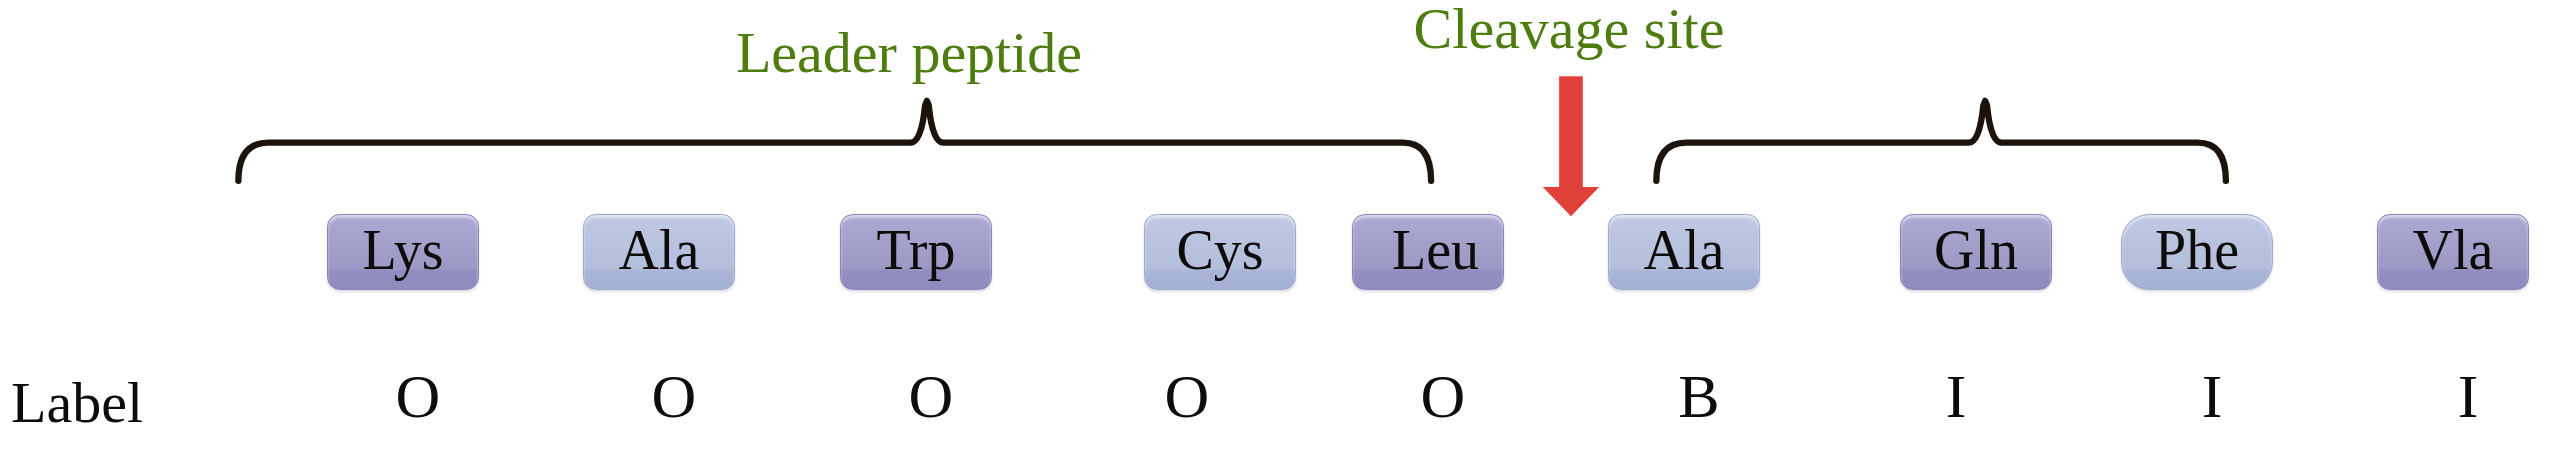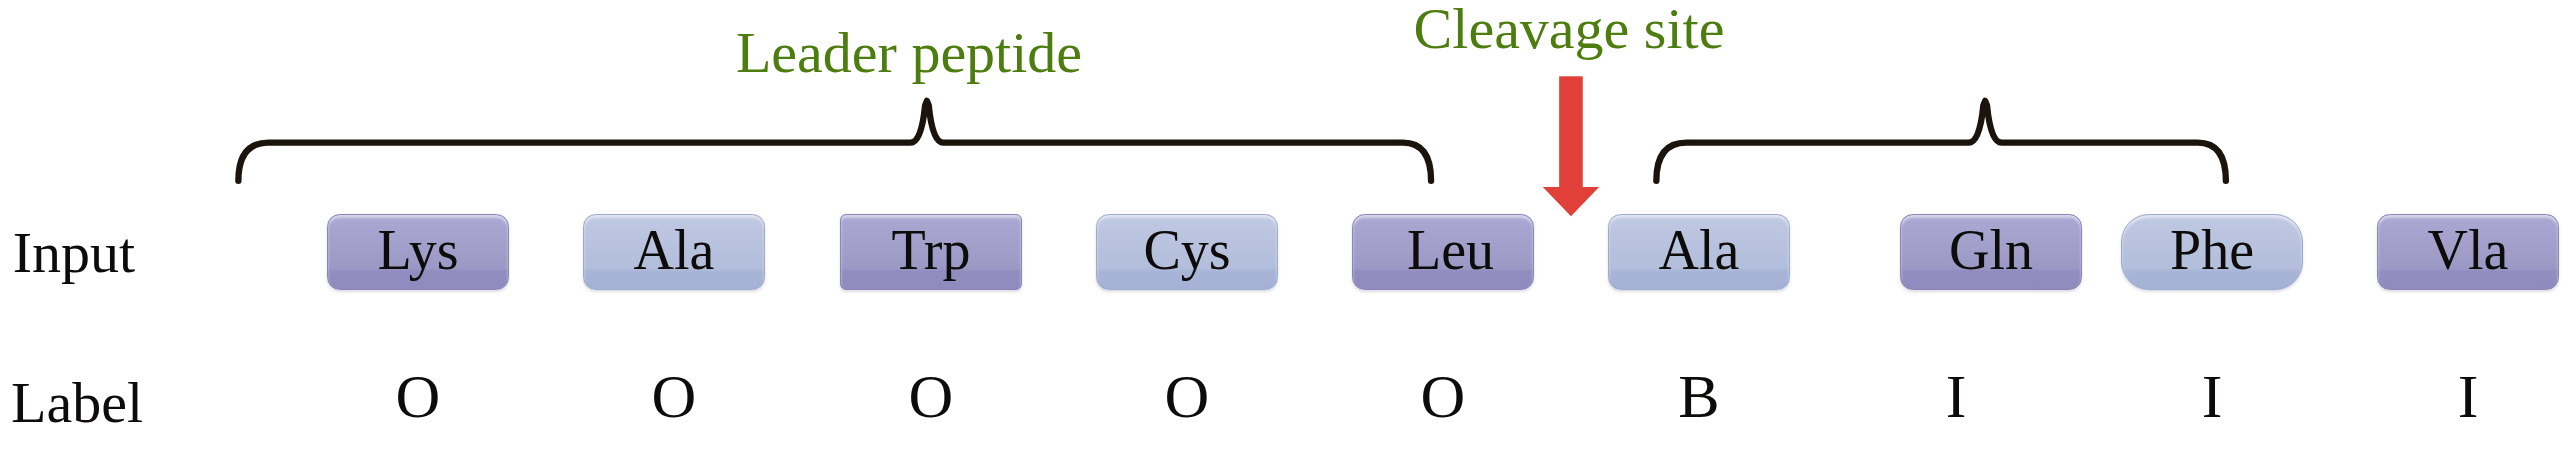--- a/index.html
+++ b/index.html
@@ -28,21 +28,21 @@
     white-space:nowrap;
   }
   #input-label{left:12.7px;top:224px;}
   #label-label{left:11px;top:374px;}
   svg.overlay{
     position:absolute;left:0;top:0;
     pointer-events:none;
   }
   .residue{
     position:absolute;
-    top:214px;width:182px;height:76px;
+    top:214px;width:152px;height:76px;
     border-radius:12.7px;
     box-sizing:border-box;
     display:flex;align-items:center;justify-content:center;
     box-shadow:inset 0 2.7px 2.7px rgba(255,255,255,.55), 0 1.8px 2.7px rgba(120,120,150,.25);
   }
   .residue.dark{
     background:linear-gradient(180deg,#aca8d4 0%,#a09cc8 55%,#9c98c5 72%,#918dc0 76%,#8f8bbd 100%);
     border:1.8px solid #8a86b8;
   }
   .residue.light{
@@ -74,35 +74,34 @@
 
   <svg class="overlay" width="2576" height="456" viewBox="0 0 2835 502">
     <path d="M262,199 Q262,157 295,157 H1002 Q1014,157 1018,116 L1020,111 L1022,116 Q1026,157 1038,157 H1544 Q1575,157 1575,199" fill="none" stroke="#1b140c" stroke-width="7" stroke-linecap="round" stroke-linejoin="round"></path>
     <path d="M1823,199 Q1823,157 1856,157 H2167 Q2179,157 2183,116 L2185,111 L2187,116 Q2191,157 2203,157 H2419 Q2450,157 2450,199" fill="none" stroke="#1b140c" stroke-width="7" stroke-linecap="round" stroke-linejoin="round"></path>
     <g>
       <rect x="1716" y="84" width="26" height="124" fill="#e14038"></rect>
       <polygon points="1698,206 1760,206 1729,238" fill="#e14038"></polygon>
     </g>
   </svg>
 
-  <div class="rowlabel" id="input-label">Input</div>
 
   <div class="rowlabel" id="label-label">Label</div>
 
   <div id="residue-row">
       <div class="residue dark" style="left: 327px;">
       <span class="residue-text">Lys</span>
     </div>
       <div class="residue light" style="left: 583px;">
       <span class="residue-text">Ala</span>
     </div>
-      <div class="residue dark" style="left: 840px; border-radius: 6px;">
+      <div class="residue dark" style="left: 840px;">
       <span class="residue-text">Trp</span>
     </div>
-      <div class="residue light" style="left: 1096px;">
+      <div class="residue light" style="left: 1144px;">
       <span class="residue-text">Cys</span>
     </div>
       <div class="residue dark" style="left: 1352px; padding-left: 15px;">
       <span class="residue-text">Leu</span>
     </div>
       <div class="residue light" style="left: 1608px;">
       <span class="residue-text">Ala</span>
     </div>
       <div class="residue dark" style="left: 1865px; margin-left: 35px;">
       <span class="residue-text">Gln</span>

